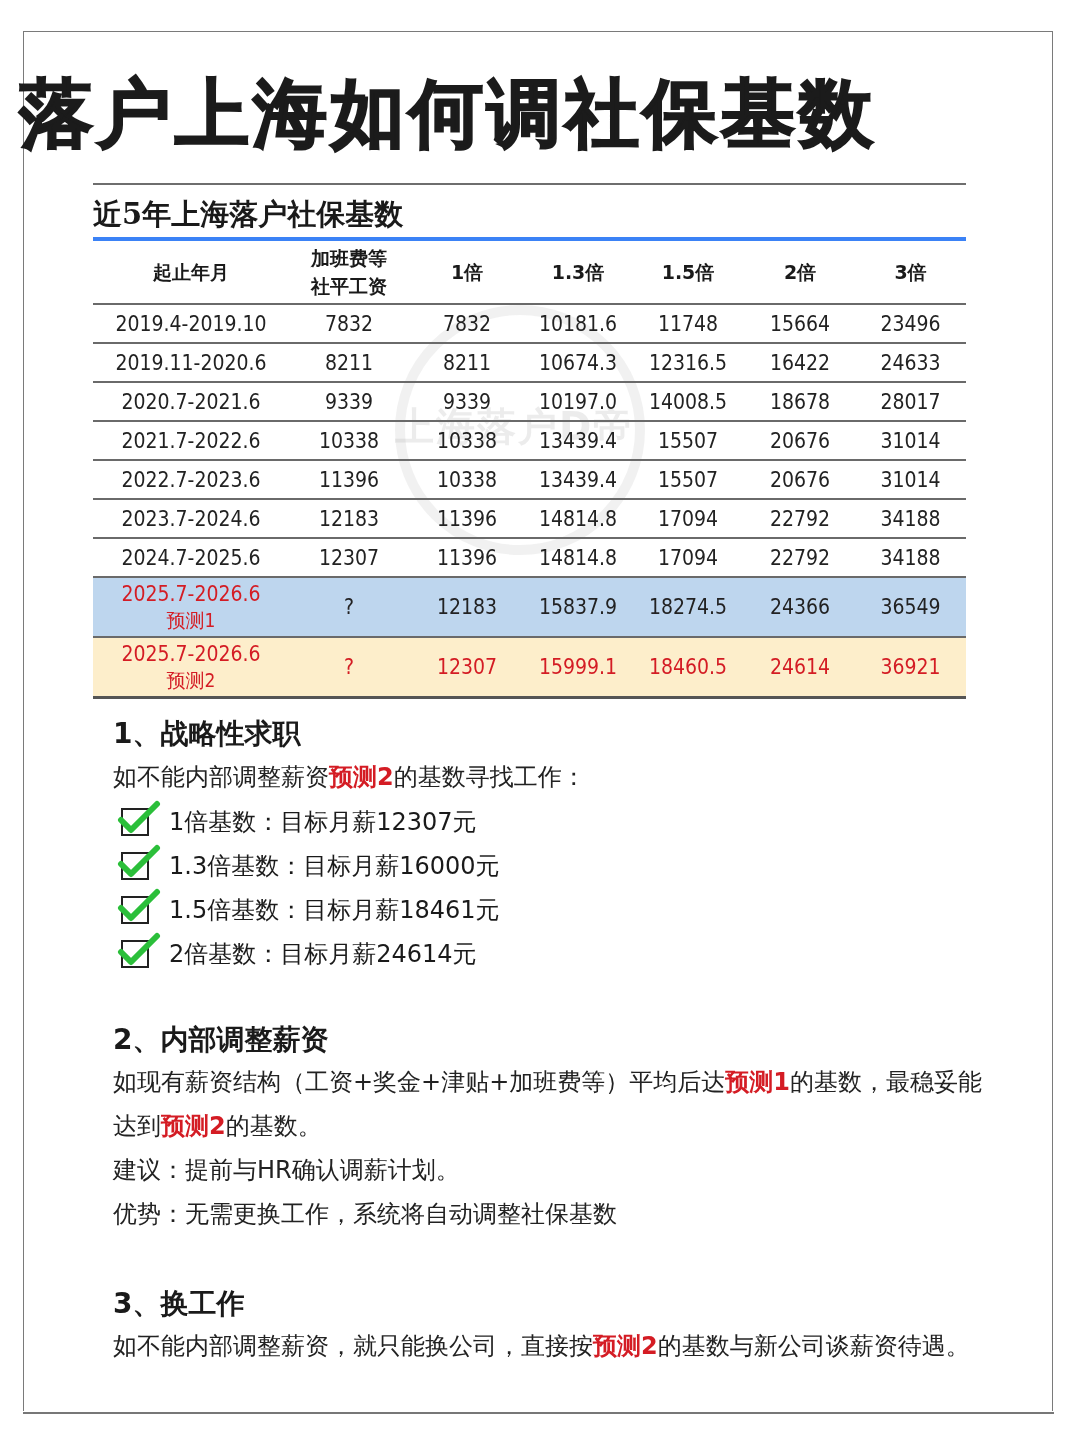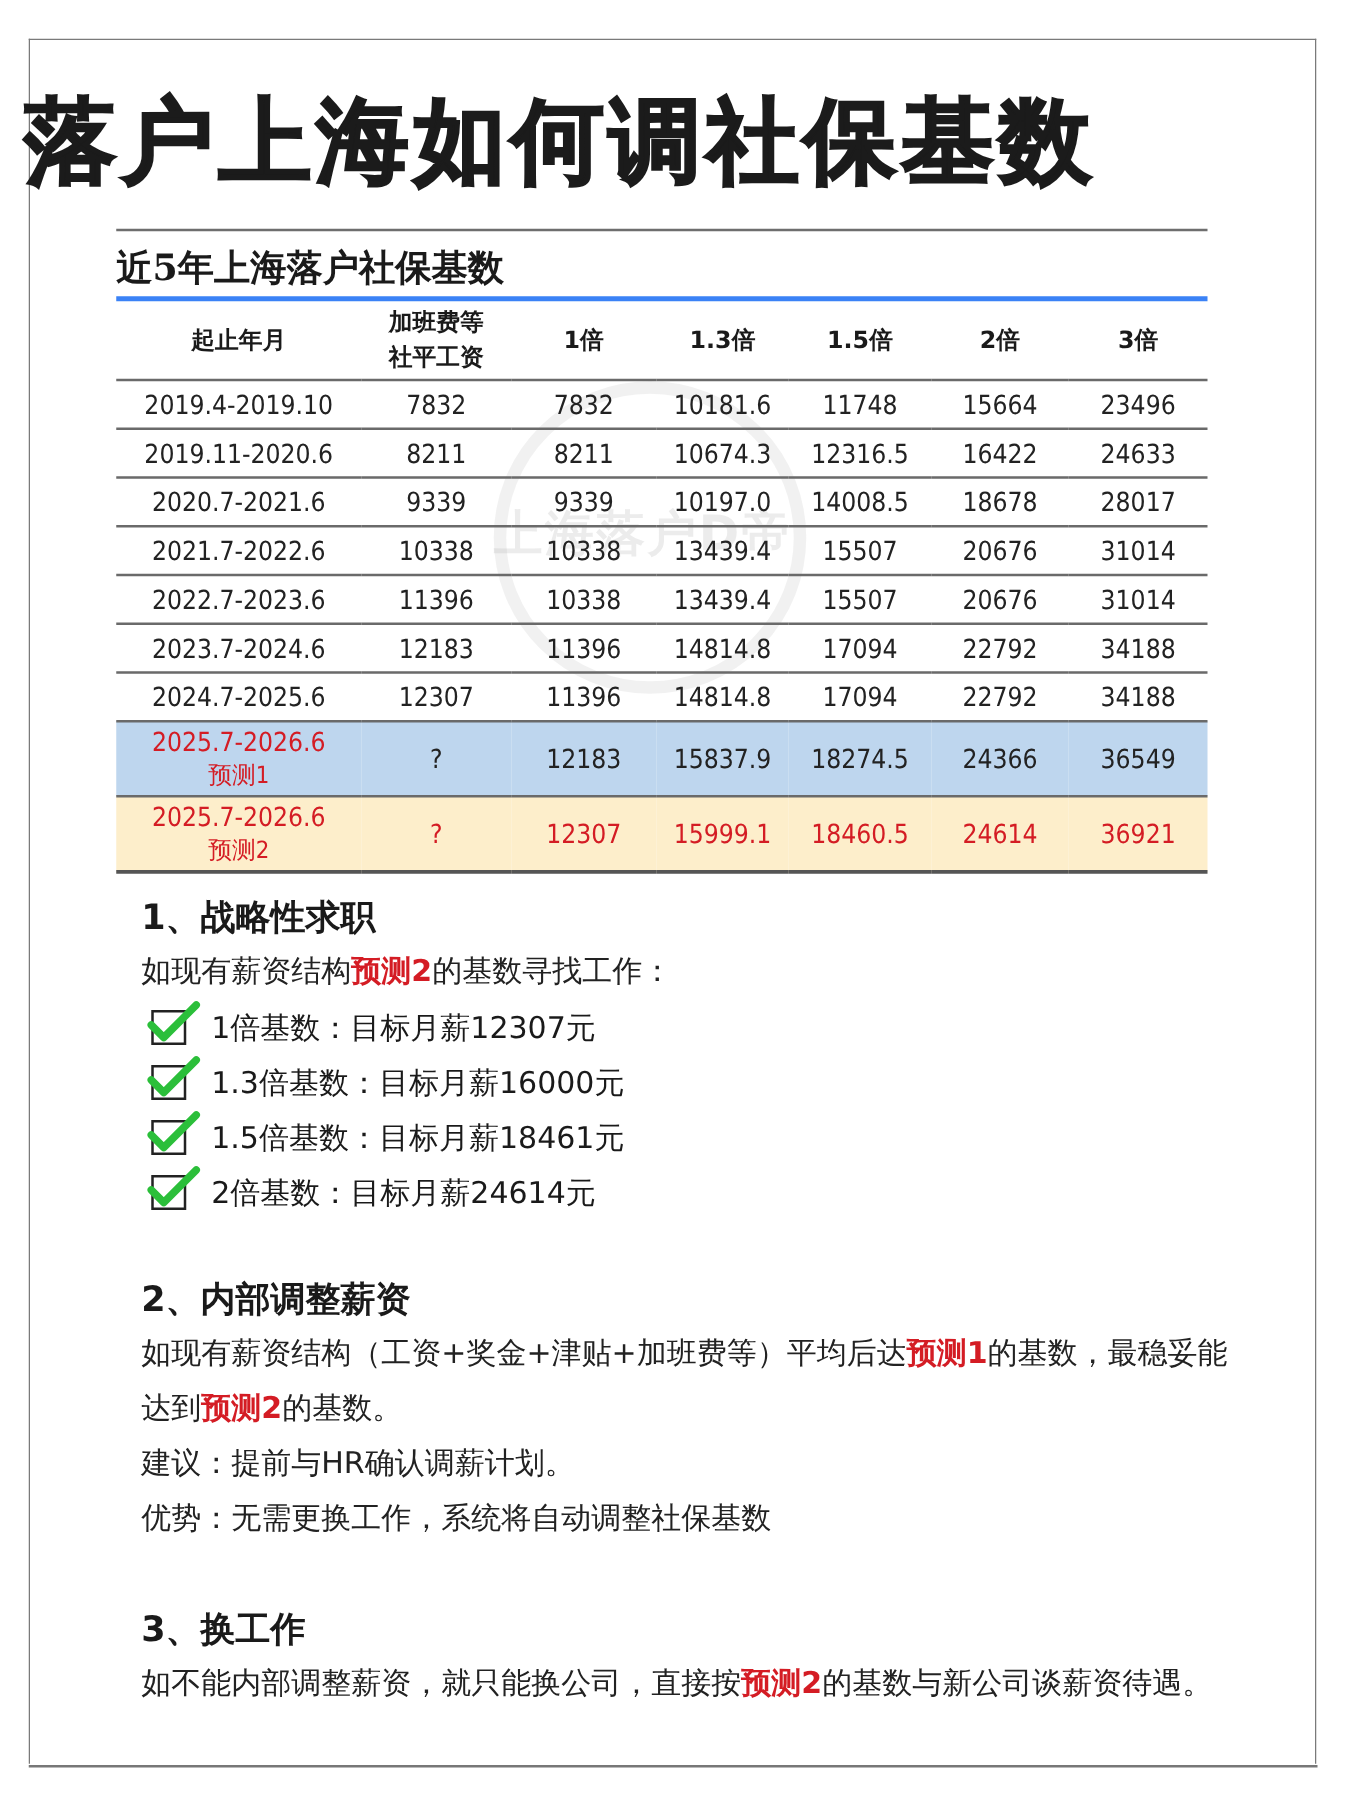--- a/index.html
+++ b/index.html
@@ -164,21 +164,21 @@
         <td>24614</td>
         <td>36921</td>
       </tr>
     </tbody>
   </table>
 </div>
 
 <div class="section" style="top:714px;">
   <div class="sec-head">1、战略性求职</div>
   <div class="para" style="line-height:46px;">
-    <span>如现有薪资结构</span><span class="hl">预测2</span><span>的基数寻找工作：</span>
+    <span>如不能内部调整薪资</span><span class="hl">预测2</span><span>的基数寻找工作：</span>
   </div>
   <div class="check-item">
     <span class="check-box">
       <svg width="44" height="36" viewBox="0 0 44 36">
           <path d="M4 20 L14 30 L40 4" stroke="#2bbf3a" stroke-width="6" fill="none" stroke-linecap="round" stroke-linejoin="round"></path>
         </svg>
     </span>
     <span>1倍基数：目标月薪12307元</span>
   </div>
   <div class="check-item">

